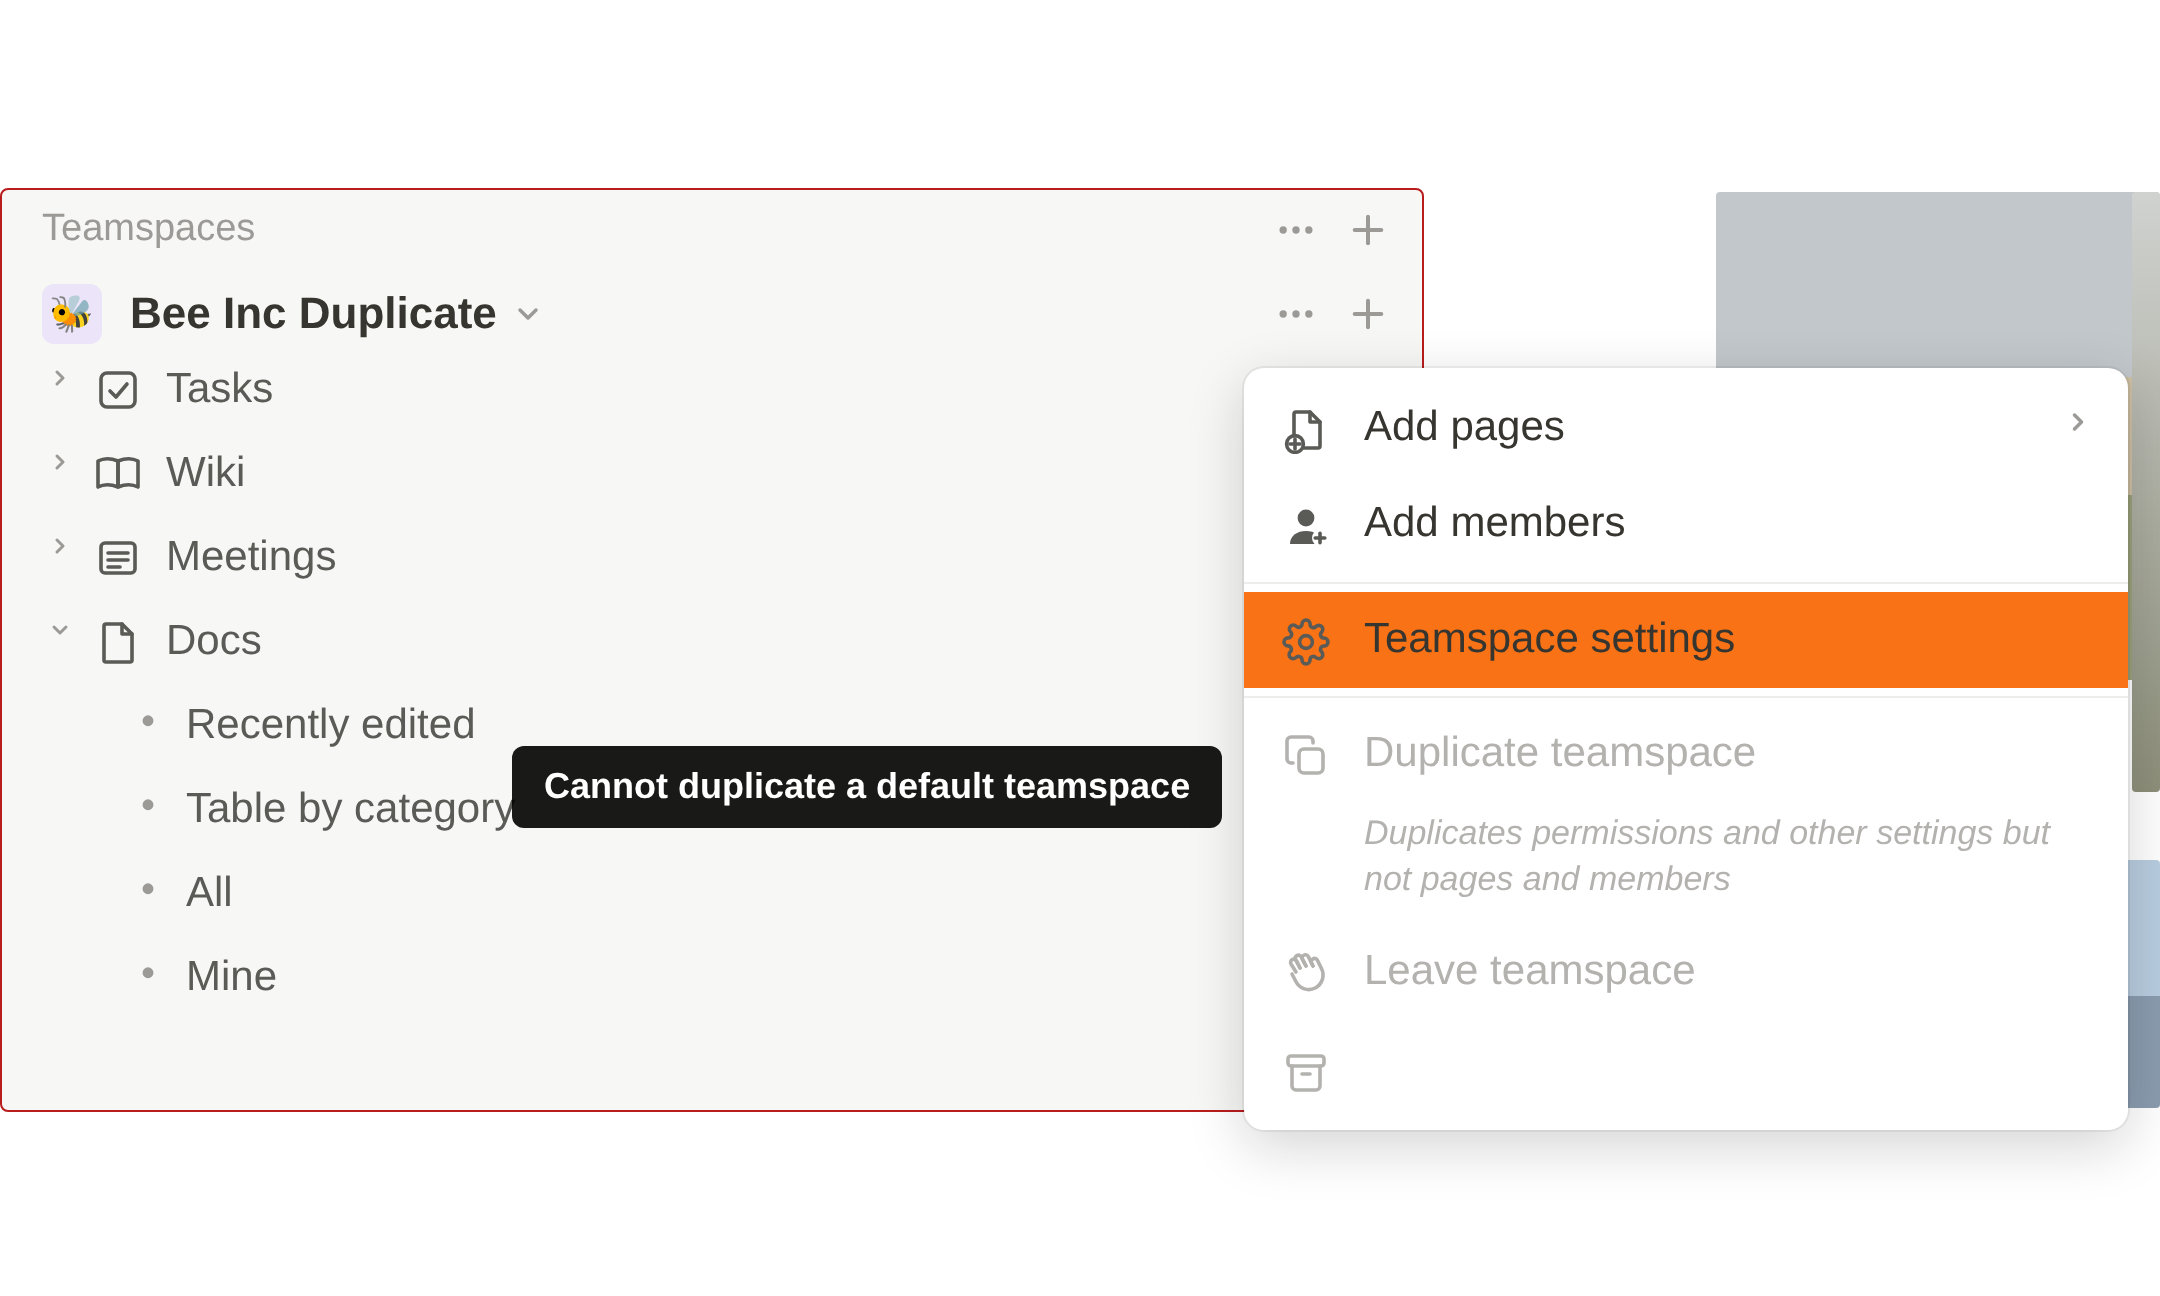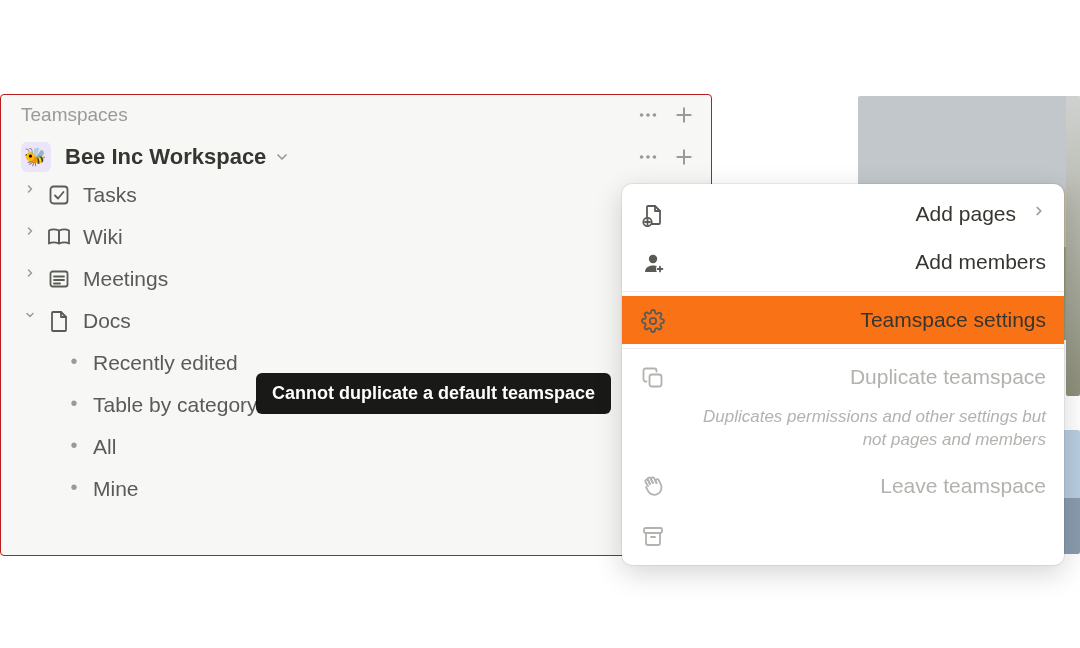--- a/index.html
+++ b/index.html
@@ -95,21 +95,20 @@
   .menu {
     position: absolute;
     left: 622px; top: 184px;
     width: 442px;
     background: #ffffff;
     border-radius: 10px;
     box-shadow: 0 8px 28px rgba(15,15,15,0.18), 0 0 0 1px rgba(15,15,15,0.06);
     padding: 6px 0;
     font-size: 20px;
     color: #37352f;
-    text-align: right;
   }
   .menu-item {
     display: flex;
     align-items: flex-start;
     padding: 10px 18px;
     cursor: pointer;
     gap: 16px;
   }
   .menu-item.highlight { background: #f97316; }
   .menu-item.disabled { color: #b3b2af; cursor: default; }
@@ -162,21 +161,21 @@
           <line x1="12" y1="4" x2="12" y2="20"></line>
           <line x1="4" y1="12" x2="20" y2="12"></line>
         </svg>
     </span>
   </div>
 
   <div class="ws-row">
     <span class="ws-icon">
         <span>🐝</span>
       </span>
-    <span>Bee Inc Workspace</span>
+    <span>Bee Inc Duplicate</span>
     <span style="margin-left:8px;display:inline-flex;">
       <svg width="16" height="16" viewBox="0 0 24 24" fill="none" stroke="#9b9a97" stroke-width="2.6" stroke-linecap="round" stroke-linejoin="round">
           <polyline points="6 9 12 15 18 9"></polyline>
         </svg>
     </span>
     <span class="spacer"></span>
     <span class="icon-btn">
       <svg width="22" height="22" viewBox="0 0 24 24" fill="currentColor">
           <circle cx="5" cy="12" r="2"></circle>
           <circle cx="12" cy="12" r="2"></circle>

